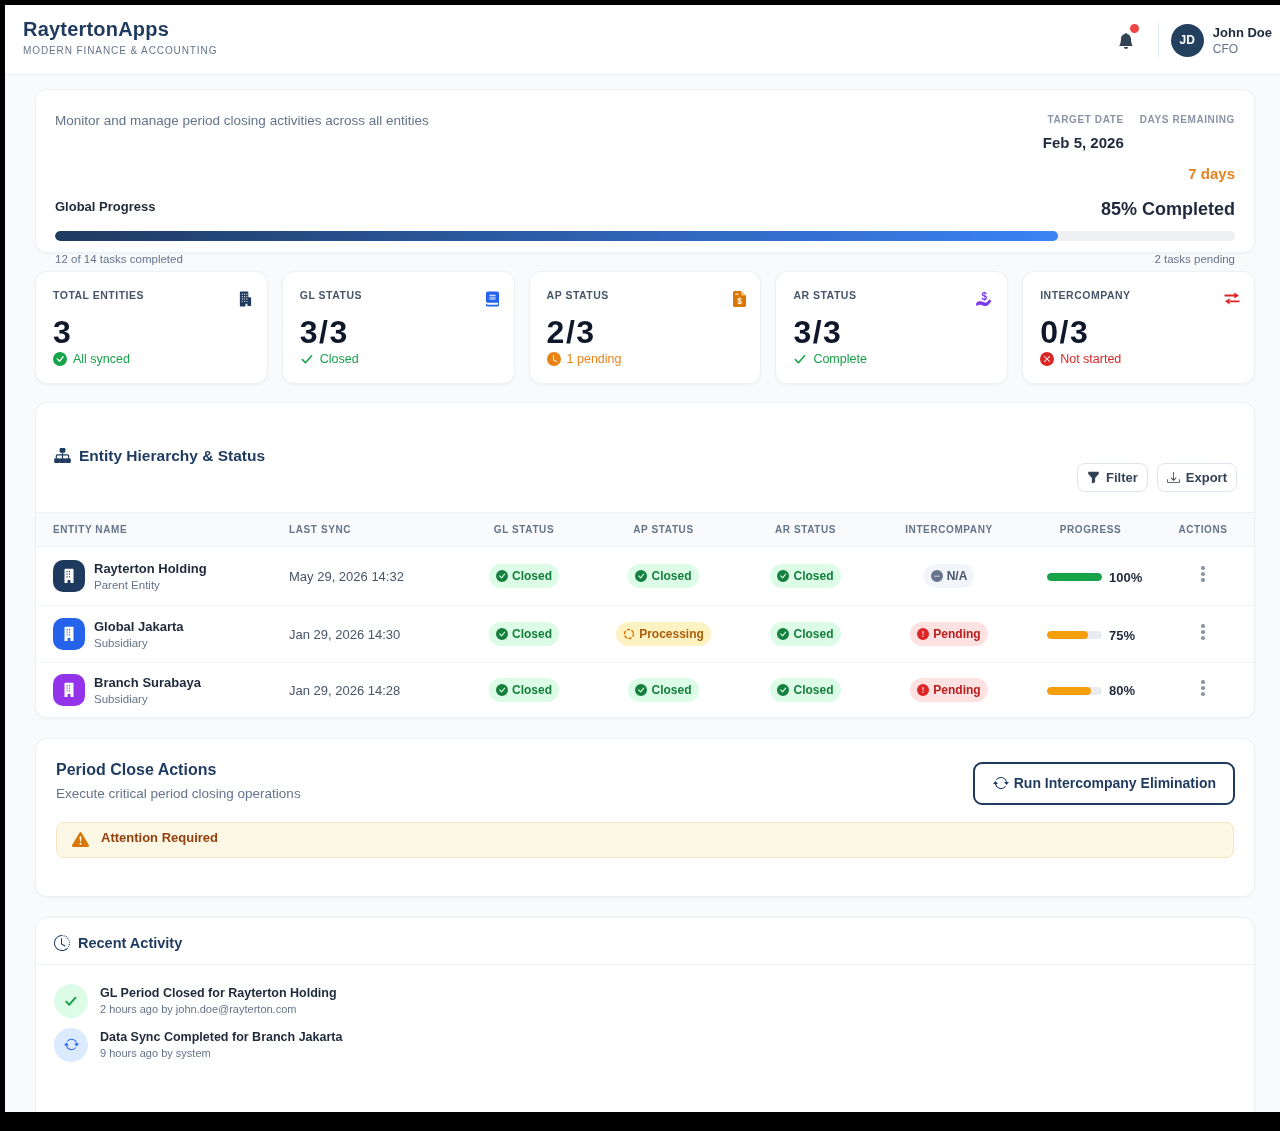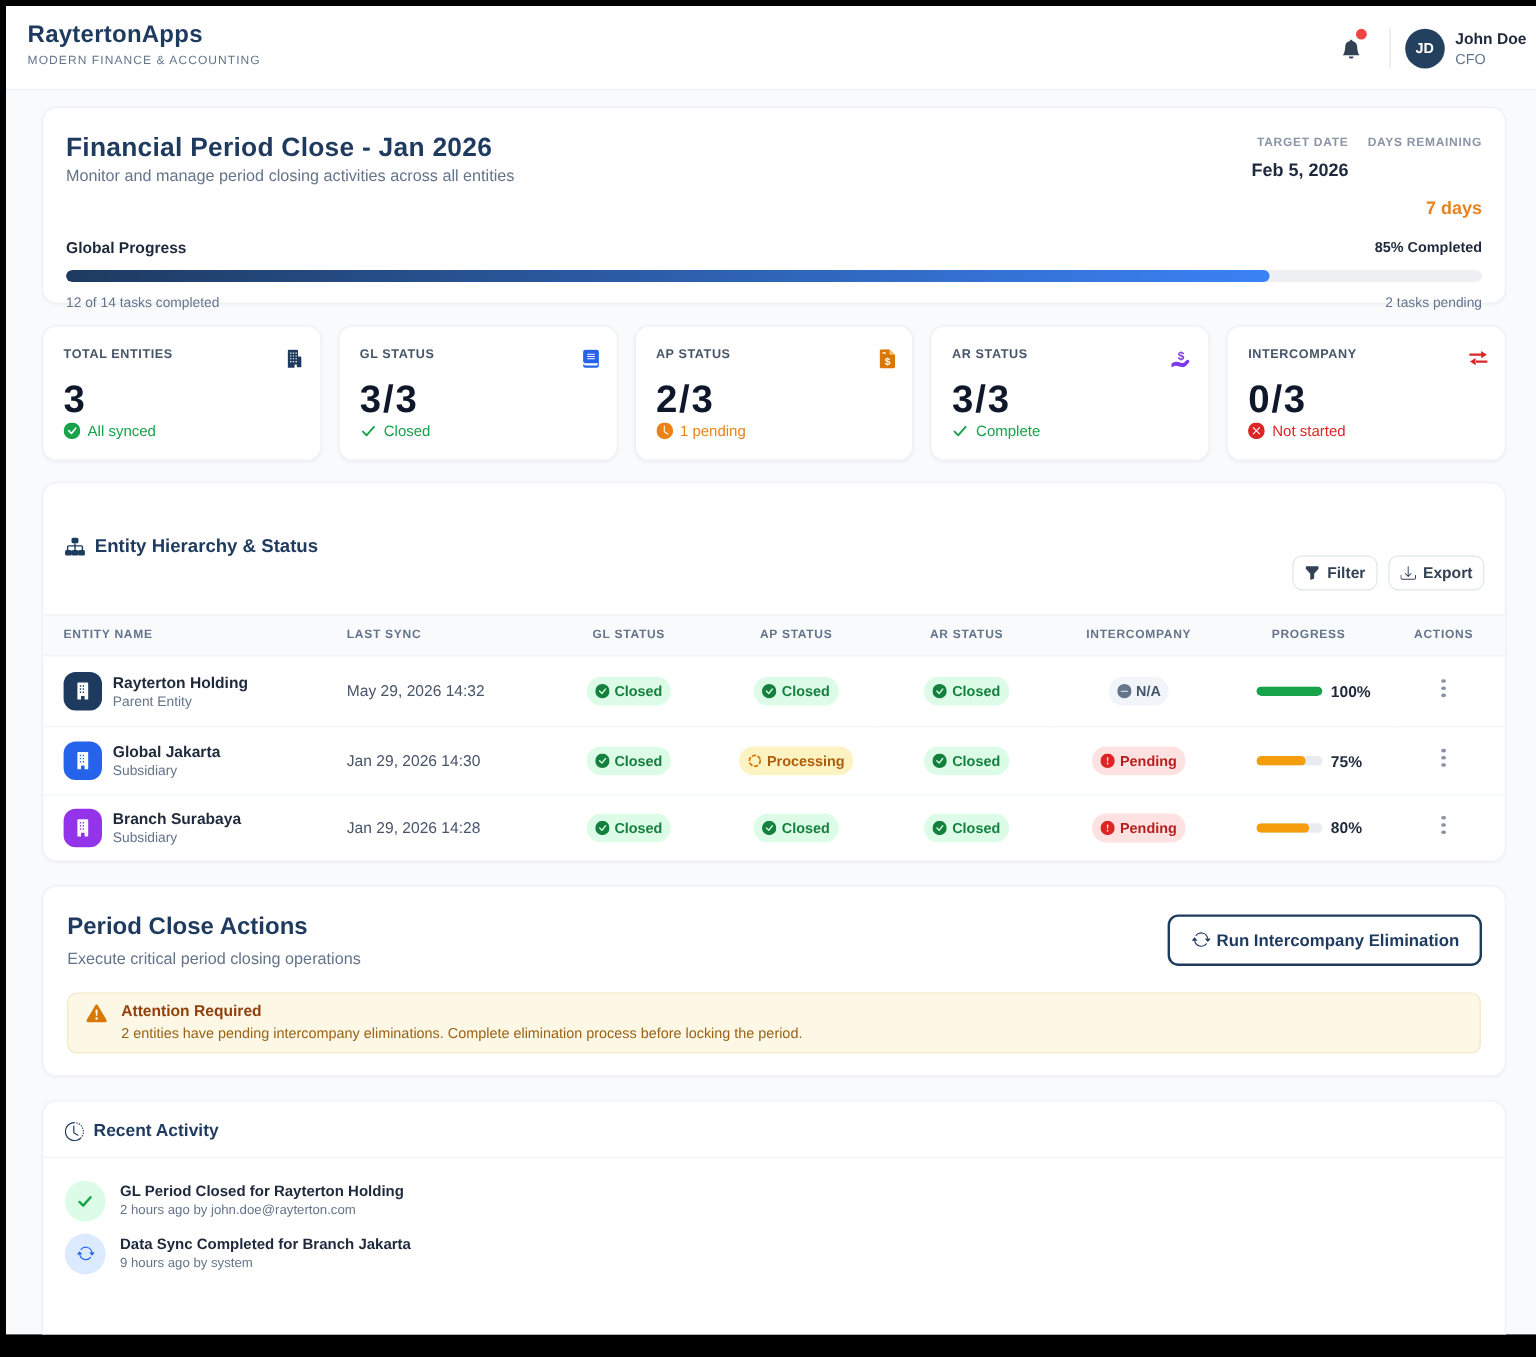--- a/index.html
+++ b/index.html
@@ -30,21 +30,21 @@
 .hero-top { display:flex; justify-content:space-between; }
 .hero h2 { font-size:22px; letter-spacing:0.2px; font-weight:bold; color:#1e3a5f; }
 .hero .sub { font-size:13.5px; color:#64748b; margin-top:3px; }
 .hero-dates { display:flex; gap:16px; padding-top:4px; }
 .hd-col { text-align:right; }
 .hd-col .lbl { font-size:10px; color:#8a94a6; letter-spacing:0.6px; font-weight:600; }
 .hd-col .val { font-size:15px; font-weight:bold; color:#1e293b; margin-top:9px; }
 .hd-col .val.orange { color:#e8821e;margin-top:40px; }
 .gp-row { display:flex; justify-content:space-between; margin-top:17px; }
 .gp-row .l { font-size:13px; font-weight:bold; color:#1e293b; }
-.gp-row .r { font-size:12px; font-weight:bold; color:#1e293b; }
+.gp-row .r { font-size:18px; font-weight:bold; color:#1e293b; }
 .pbar { margin-top:11px; height:10px; border-radius:5px; background:#eef0f3; overflow:hidden; }
 .pbar .fill { height:100%; width:85%; border-radius:5px; background:linear-gradient(90deg,#1e3a5f,#3b82f6); }
 .gp-foot { display:flex; justify-content:space-between; margin-top:12px; font-size:11.5px; color:#64748b; }
 
 
 .stats { display:grid; grid-template-columns:repeat(5,1fr); gap:14px; margin-top:18px; }
 .stat { height:113px; padding:17px 16px 0 17px; position:relative; }
 .stat .lbl { font-size:10.5px; font-weight:bold; color:#475569; letter-spacing:0.5px; }
 .stat .ico { position:absolute; right:14px; top:19px; }
 .stat .num { font-size:32px; font-weight:bold; color:#0f172a; margin-top:13px; letter-spacing:1.5px; }
@@ -84,21 +84,21 @@
 .pill.gray { background:#f1f5f9; color:#475569; }
 .prog { display:inline-flex; align-items:center; gap:7px; }
 .ptrack { display:block; width:55px; height:8px; border-radius:4px; background:#e8ecf0; overflow:hidden; }
 .pfill { display:block; height:100%; border-radius:4px; }
 .prog .pt { font-size:13px; font-weight:600; color:#1e293b; }
 .dots { display:inline-block; }
 .dots i { display:block; width:3.5px; height:3.5px; border-radius:50%; background:#8a94a6; margin:2.5px auto; }
 
 
 .acard { margin-top:20px; height:159px; padding:20px; position:relative; }
-.acard h3 { font-size:20px; font-weight:bold; color:#1e3a5f; margin-top:2px; }
+.acard h3 { font-size:16px; font-weight:bold; color:#1e3a5f; margin-top:2px; }
 .acard .sub { font-size:13.5px; color:#64748b; margin-top:7px; }
 .abtns { position:absolute; right:19px; top:23px; display:flex; gap:14px; }
 .btn-outline { display:flex; align-items:center; gap:5px; height:43px; padding:0 17px 0 18px; background:#fff; border:2px solid #1e3a5f; border-radius:9px; font-size:14px; font-weight:bold; color:#1e3a5f; }
 .btn-solid { display:flex; align-items:center; gap:6px; height:43px; padding:0 21px; background:#1e3a5f; border:none; border-radius:9px; font-size:14px; font-weight:bold; color:#fff; }
 .warn { margin-top:21px; background:#fdf7e6; border:1px solid #f3e6c0; border-radius:8px; padding:7px 15px 9px 15px; display:flex; gap:12px; }
 .warn .tit { font-size:13px; font-weight:bold; color:#92400e; line-height:15px; }
 .warn .txt { font-size:12px; color:#9a6214; margin-top:4px; line-height:14px; }
 
 
 .rcard { margin-top:20px; height:207px; margin-bottom:30px; }
@@ -128,21 +128,20 @@
       <div>
         <div class="uname">John Doe</div>
         <div class="urole">CFO</div>
       </div>
     </div>
   </div>
   <div class="main">
     <div class="card hero">
       <div class="hero-top">
         <div>
-          <h2>Financial Period Close - Jan 2026</h2>
           <div class="sub">Monitor and manage period closing activities across all entities</div>
         </div>
         <div class="hero-dates">
           <div class="hd-col">
               <div class="lbl">TARGET DATE</div>
               <div class="val">Feb 5, 2026</div>
             </div>
           <div class="hd-col">
               <div class="lbl">DAYS REMAINING</div>
               <div class="val orange">7 days</div>
@@ -369,21 +368,20 @@
               <path d="M11.534 7h3.932a.25.25 0 0 1 .192.41l-1.966 2.36a.25.25 0 0 1-.384 0l-1.966-2.36a.25.25 0 0 1 .192-.41zm-11 2h3.932a.25.25 0 0 0 .192-.41L2.692 6.23a.25.25 0 0 0-.384 0L.342 8.59A.25.25 0 0 0 .534 9z"></path>
               <path fill-rule="evenodd" d="M8 3c-1.552 0-2.94.707-3.857 1.818a.5.5 0 1 1-.771-.636A6.002 6.002 0 0 1 13.917 7H12.9A5.002 5.002 0 0 0 8 3zM3.1 9a5.002 5.002 0 0 0 8.757 2.182.5.5 0 1 1 .771.636A6.002 6.002 0 0 1 2.083 9H3.1z"></path>
             </svg>Run Intercompany Elimination</button>
       </div>
       <div class="warn">
         <svg width="17" height="17" viewBox="0 0 16 16" fill="#d97706" style="flex:none;margin-top:1px">
             <path d="M8.982 1.566a1.13 1.13 0 0 0-1.96 0L.165 13.233c-.457.778.091 1.767.98 1.767h13.713c.889 0 1.438-.99.98-1.767L8.982 1.566zM8 5c.535 0 .954.462.9.995l-.35 3.507a.552.552 0 0 1-1.1 0L7.1 5.995A.905.905 0 0 1 8 5zm.002 6a1 1 0 1 1 0 2 1 1 0 0 1 0-2z"></path>
           </svg>
         <div>
           <div class="tit">Attention Required</div>
-          <div class="txt">2 entities have pending intercompany eliminations. Complete elimination process before locking the period.</div>
         </div>
       </div>
     </div>
     <div class="card rcard">
       <div class="rc-head"><svg width="16" height="16" viewBox="0 0 16 16" fill="#1e3a5f">
             <path d="M8.515 1.019A7 7 0 0 0 8 1V0a8 8 0 0 1 .589.022l-.074.997zm2.004.45a7.003 7.003 0 0 0-.985-.299l.219-.976c.383.086.76.2 1.126.342l-.36.933zm1.37.71a7.01 7.01 0 0 0-.439-.27l.493-.87a8.025 8.025 0 0 1 .979.654l-.615.789a6.996 6.996 0 0 0-.418-.302zm1.834 1.79a6.99 6.99 0 0 0-.653-.796l.724-.69c.27.285.52.59.747.91l-.818.576zm.744 1.352a7.08 7.08 0 0 0-.214-.468l.893-.45a7.976 7.976 0 0 1 .45 1.088l-.95.313a7.023 7.023 0 0 0-.179-.483zm.53 2.507a6.991 6.991 0 0 0-.1-1.025l.985-.17c.067.386.106.778.116 1.17l-1 .025zm-.131 1.538c.033-.17.06-.339.081-.51l.993.123a7.957 7.957 0 0 1-.23 1.155l-.964-.267c.046-.165.086-.332.12-.501zm-.952 2.379c.184-.29.346-.594.486-.908l.914.405c-.16.36-.345.706-.555 1.038l-.845-.535zm-.964 1.205c.122-.122.239-.248.35-.378l.758.653a8.073 8.073 0 0 1-.401.432l-.707-.707z"></path>
             <path d="M8 1a7 7 0 1 0 4.95 11.95l.707.707A8.001 8.001 0 1 1 8 0v1z"></path>
             <path d="M7.5 3a.5.5 0 0 1 .5.5v5.21l3.248 1.856a.5.5 0 0 1-.496.868l-3.5-2A.5.5 0 0 1 7 9V3.5a.5.5 0 0 1 .5-.5z"></path>
           </svg>Recent Activity</div>
       <div class="ritem" style="margin-top:19px">

